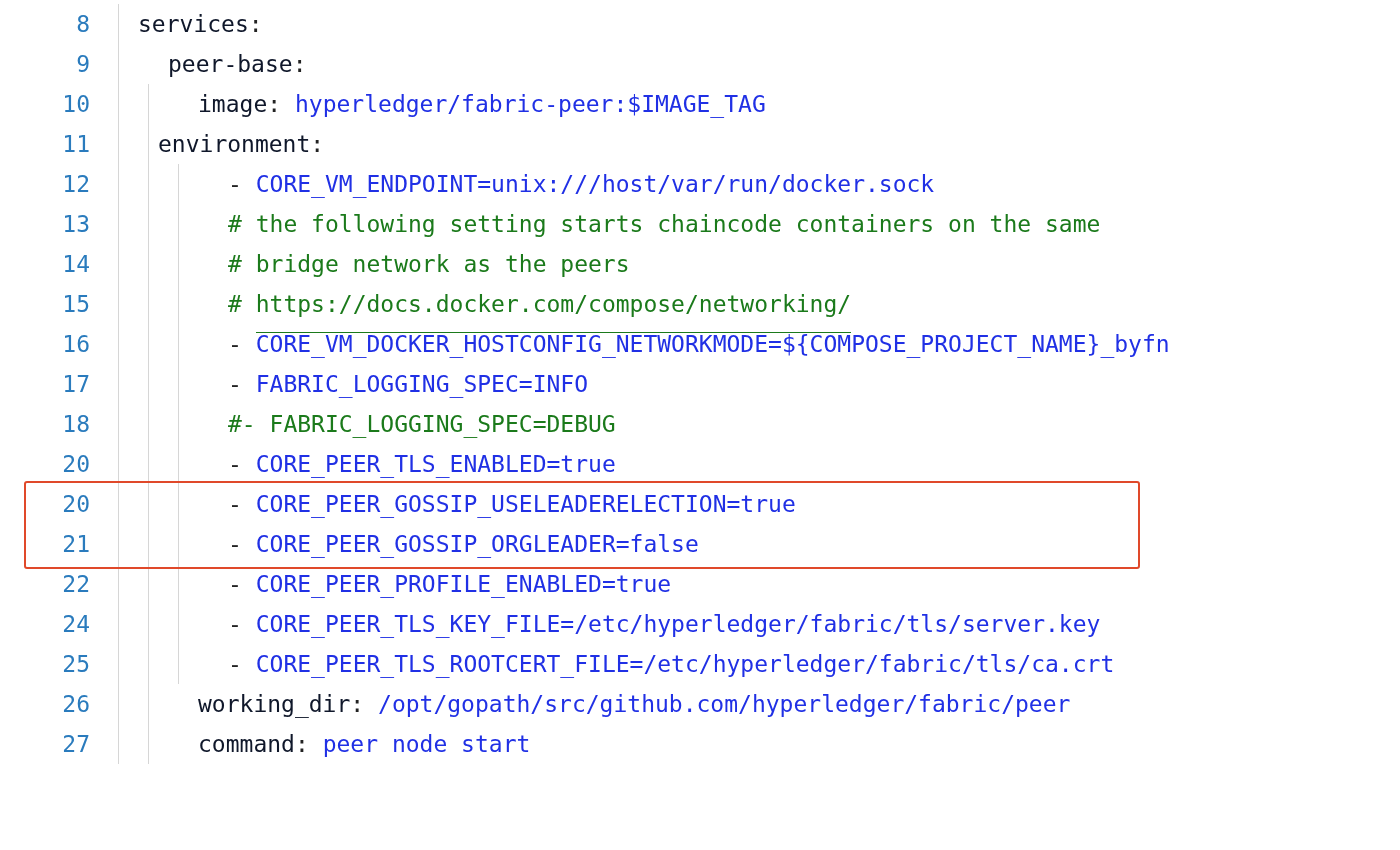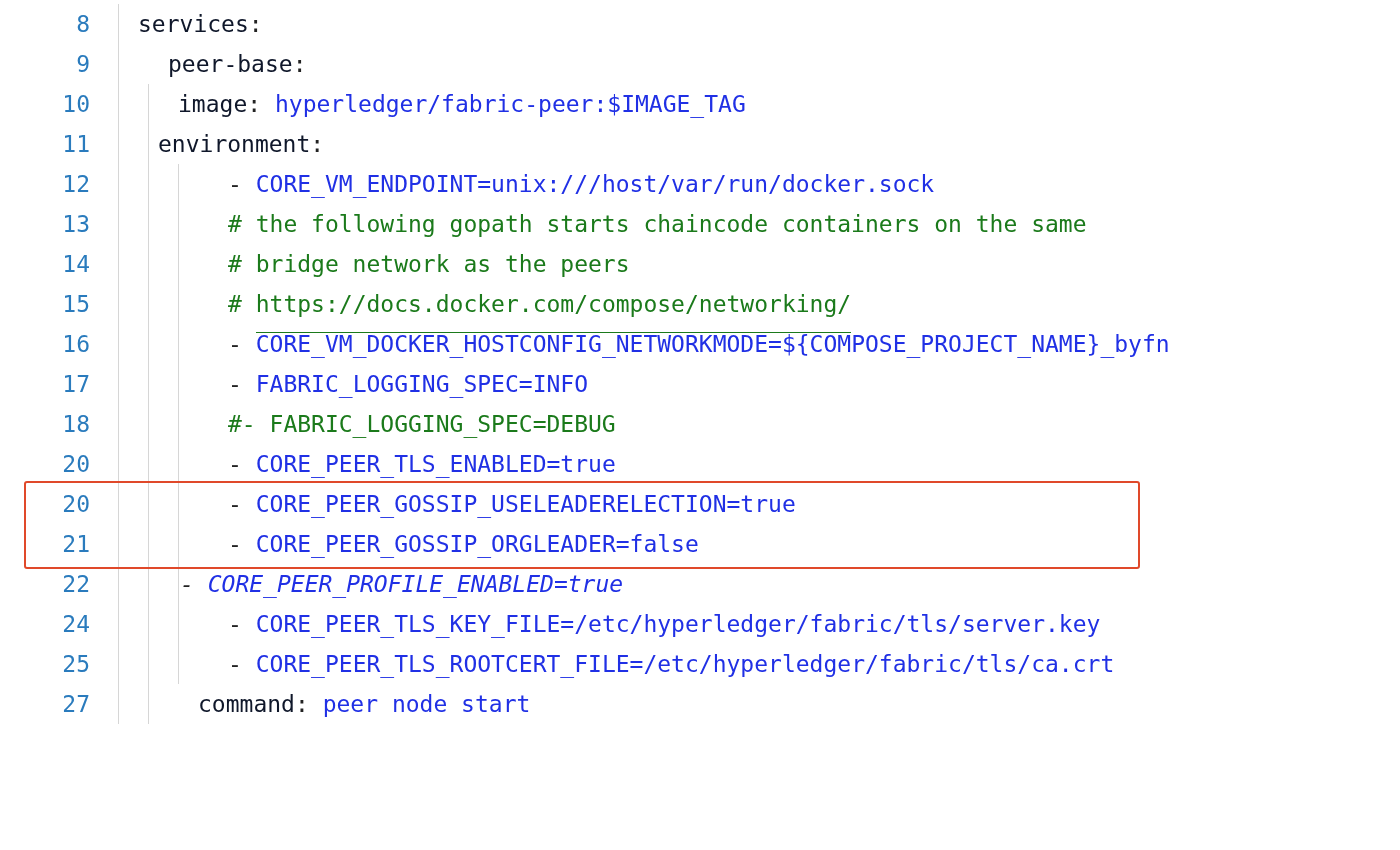--- a/index.html
+++ b/index.html
@@ -69,41 +69,41 @@
     </div>
     <div class="line">
       <div class="lineno">9</div>
       <div class="guide" style="left: 118px;"></div>
       <div class="content" style="padding-left: 0px; margin-left: 58px;"><span class="key">peer-base</span><span class="pln">:</span></div>
     </div>
     <div class="line">
       <div class="lineno">10</div>
       <div class="guide" style="left: 118px;"></div>
       <div class="guide" style="left: 148px;"></div>
-      <div class="content" style="padding-left: 0px; margin-left: 68px; text-align: center;"><span class="key">image</span><span class="pln">: </span><span class="val">hyperledger/fabric-peer:$IMAGE_TAG</span></div>
+      <div class="content" style="padding-left: 0px; margin-left: 88px; text-align: center;"><span class="key">image</span><span class="pln">: </span><span class="val">hyperledger/fabric-peer:$IMAGE_TAG</span></div>
     </div>
     <div class="line">
       <div class="lineno">11</div>
       <div class="guide" style="left: 118px;"></div>
       <div class="guide" style="left: 148px;"></div>
       <div class="content" style="padding-left: 0px; margin-left: 48px;"><span class="key">environment</span><span class="pln">:</span></div>
     </div>
     <div class="line">
       <div class="lineno">12</div>
       <div class="guide" style="left: 118px;"></div>
       <div class="guide" style="left: 148px;"></div>
       <div class="guide" style="left: 178px;"></div>
       <div class="content" style="padding-left: 0px; margin-left: 118px;"><span class="pln">- </span><span class="val">CORE_VM_ENDPOINT=unix:///host/var/run/docker.sock</span></div>
     </div>
     <div class="line">
       <div class="lineno">13</div>
       <div class="guide" style="left: 118px;"></div>
       <div class="guide" style="left: 148px;"></div>
       <div class="guide" style="left: 178px;"></div>
-      <div class="content" style="padding-left: 0px; margin-left: 118px;"><span class="cmt"># the following gopath starts chaincode containers on the same</span></div>
+      <div class="content" style="padding-left: 0px; margin-left: 118px;"><span class="cmt"># the following setting starts chaincode containers on the same</span></div>
     </div>
     <div class="line">
       <div class="lineno">14</div>
       <div class="guide" style="left: 118px;"></div>
       <div class="guide" style="left: 148px;"></div>
       <div class="guide" style="left: 178px;"></div>
       <div class="content" style="padding-left: 0px; margin-left: 118px;"><span class="cmt"># bridge network as the peers</span></div>
     </div>
     <div class="line">
       <div class="lineno">15</div>
@@ -152,37 +152,43 @@
       <div class="guide" style="left: 118px;"></div>
       <div class="guide" style="left: 148px;"></div>
       <div class="guide" style="left: 178px;"></div>
       <div class="content" style="padding-left: 0px; margin-left: 118px;"><span class="pln">- </span><span class="val">CORE_PEER_GOSSIP_ORGLEADER=false</span></div>
     </div>
     <div class="line">
       <div class="lineno">22</div>
       <div class="guide" style="left: 118px;"></div>
       <div class="guide" style="left: 148px;"></div>
       <div class="guide" style="left: 178px;"></div>
-      <div class="content" style="padding-left: 0px; margin-left: 70px; font-style: italic;"><span class="pln">- </span><span class="val">CORE_PEER_PROFILE_ENABLED=true</span></div>
+      <div class="content" style="padding-left: 0px; margin-left: 118px;"><span class="pln">- </span><span class="val">CORE_PEER_PROFILE_ENABLED=true</span></div>
     </div>
     <div class="line">
       <div class="lineno">24</div>
       <div class="guide" style="left: 118px;"></div>
       <div class="guide" style="left: 148px;"></div>
       <div class="guide" style="left: 178px;"></div>
       <div class="content" style="padding-left: 0px; margin-left: 118px;"><span class="pln">- </span><span class="val">CORE_PEER_TLS_KEY_FILE=/etc/hyperledger/fabric/tls/server.key</span></div>
     </div>
     <div class="line">
       <div class="lineno">25</div>
       <div class="guide" style="left: 118px;"></div>
       <div class="guide" style="left: 148px;"></div>
       <div class="guide" style="left: 178px;"></div>
       <div class="content" style="padding-left: 0px; margin-left: 118px;"><span class="pln">- </span><span class="val">CORE_PEER_TLS_ROOTCERT_FILE=/etc/hyperledger/fabric/tls/ca.crt</span></div>
     </div>
     <div class="line">
+      <div class="lineno">26</div>
+      <div class="guide" style="left: 118px;"></div>
+      <div class="guide" style="left: 148px;"></div>
+      <div class="content" style="padding-left: 0px; margin-left: 88px;"><span class="key">working_dir</span><span class="pln">: </span><span class="val">/opt/gopath/src/github.com/hyperledger/fabric/peer</span></div>
+    </div>
+    <div class="line">
       <div class="lineno">27</div>
       <div class="guide" style="left: 118px;"></div>
       <div class="guide" style="left: 148px;"></div>
       <div class="content" style="padding-left: 0px; margin-left: 88px;"><span class="key">command</span><span class="pln">: </span><span class="val">peer node start</span></div>
     </div>
     <div class="highlight-box" style="left: 24px; right: 260px; top: 481px; height: 84px;"></div>
     <div class="watermark" style="right: 20px; top: 776px;">https://blog.csdn.net/shebao3333</div>
   </div>
 
 </body></html>

